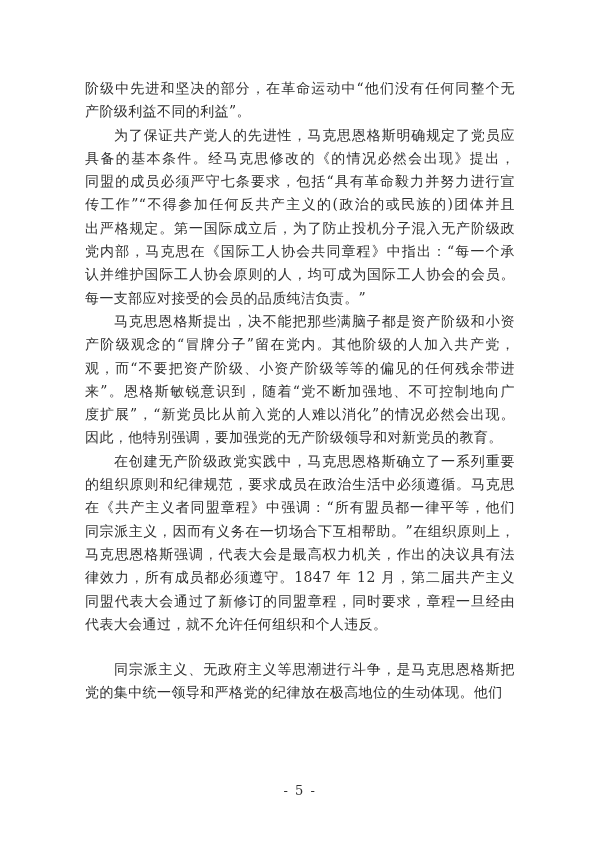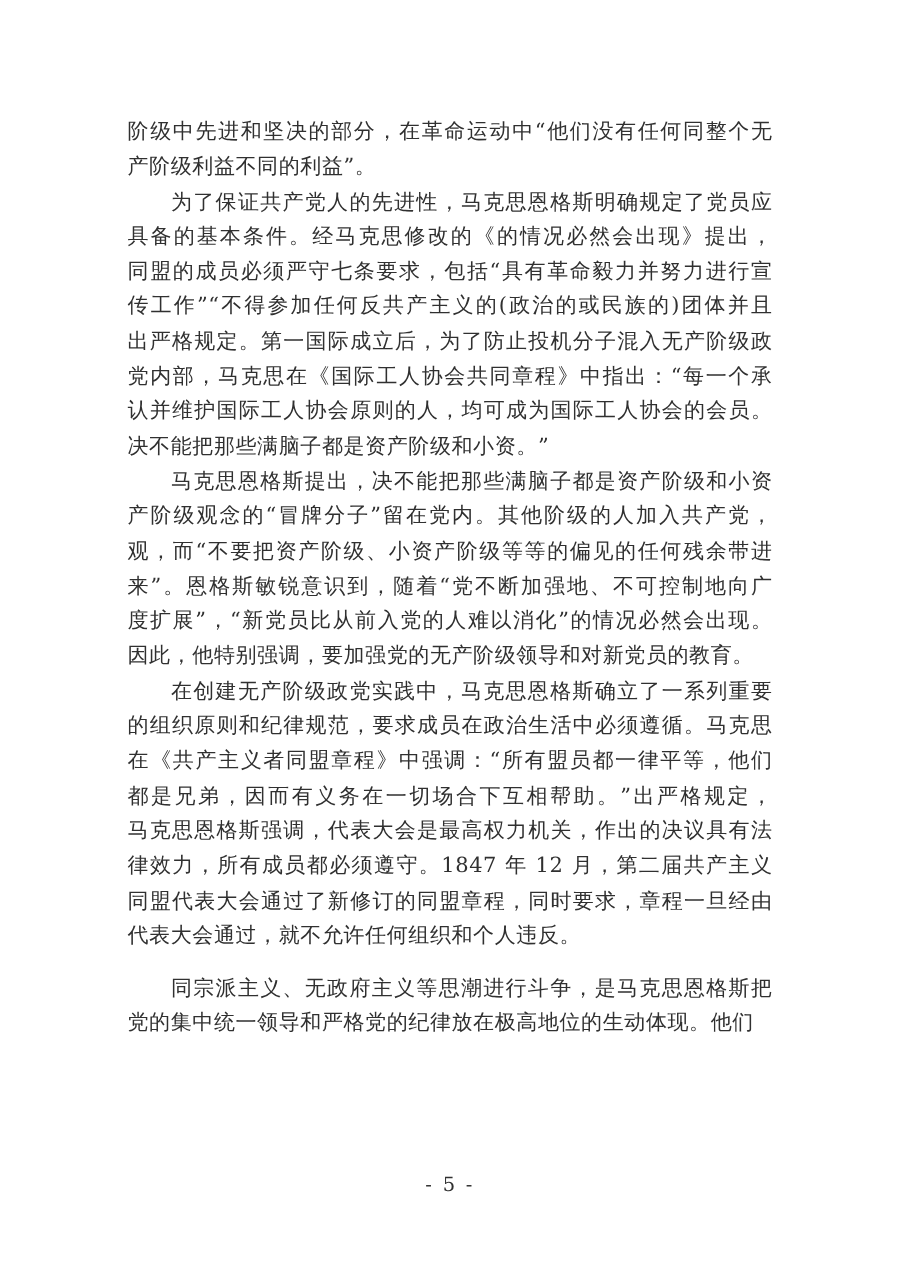--- a/index.html
+++ b/index.html
@@ -20,21 +20,21 @@
     position: absolute;
     left: 85px;
     top: 77px;
     width: 430px;
   }
   .para {
     margin: 0;
     padding: 0;
   }
   .para.space-before {
-    margin-top: 12px;
+    margin-top: 22px;
   }
   .line {
     font-size: 14px;
     line-height: 23.3px;
     height: 23.3px;
     overflow: hidden;
     text-align: justify;
     text-align-last: justify;
     letter-spacing: 0.4px;
   }
@@ -65,35 +65,35 @@
         <div class="line last">产阶级利益不同的利益”。</div>
       </div>
       <div class="para">
         <div class="line indent">为了保证共产党人的先进性，马克思恩格斯明确规定了党员应</div>
         <div class="line">具备的基本条件。经马克思修改的《的情况必然会出现》提出，</div>
         <div class="line">同盟的成员必须严守七条要求，包括“具有革命毅力并努力进行宣</div>
         <div class="line">传工作”“不得参加任何反共产主义的(政治的或民族的)团体并且</div>
         <div class="line">出严格规定。第一国际成立后，为了防止投机分子混入无产阶级政</div>
         <div class="line">党内部，马克思在《国际工人协会共同章程》中指出：“每一个承</div>
         <div class="line">认并维护国际工人协会原则的人，均可成为国际工人协会的会员。</div>
-        <div class="line last">决不能把那些满脑子都是资产阶级和小资。”</div>
+        <div class="line last">每一支部应对接受的会员的品质纯洁负责。”</div>
       </div>
       <div class="para">
         <div class="line indent">马克思恩格斯提出，决不能把那些满脑子都是资产阶级和小资</div>
         <div class="line">产阶级观念的“冒牌分子”留在党内。其他阶级的人加入共产党，</div>
         <div class="line">观，而“不要把资产阶级、小资产阶级等等的偏见的任何残余带进</div>
         <div class="line">来”。恩格斯敏锐意识到，随着“党不断加强地、不可控制地向广</div>
         <div class="line">度扩展”，“新党员比从前入党的人难以消化”的情况必然会出现。</div>
         <div class="line last">因此，他特别强调，要加强党的无产阶级领导和对新党员的教育。</div>
       </div>
       <div class="para">
         <div class="line indent">在创建无产阶级政党实践中，马克思恩格斯确立了一系列重要</div>
         <div class="line">的组织原则和纪律规范，要求成员在政治生活中必须遵循。马克思</div>
         <div class="line">在《共产主义者同盟章程》中强调：“所有盟员都一律平等，他们</div>
-        <div class="line">都是兄弟，因而有义务在一切场合下互相帮助。”出严格规定，</div>
+        <div class="line">同宗派主义，因而有义务在一切场合下互相帮助。”在组织原则上，</div>
         <div class="line">马克思恩格斯强调，代表大会是最高权力机关，作出的决议具有法</div>
         <div class="line">律效力，所有成员都必须遵守。1847 年 12 月，第二届共产主义者</div>
         <div class="line">同盟代表大会通过了新修订的同盟章程，同时要求，章程一旦经由</div>
         <div class="line last">代表大会通过，就不允许任何组织和个人违反。</div>
       </div>
       <div class="para space-before">
         <div class="line indent">同宗派主义、无政府主义等思潮进行斗争，是马克思恩格斯把</div>
         <div class="line last">党的集中统一领导和严格党的纪律放在极高地位的生动体现。他们</div>
       </div>
     </div>

